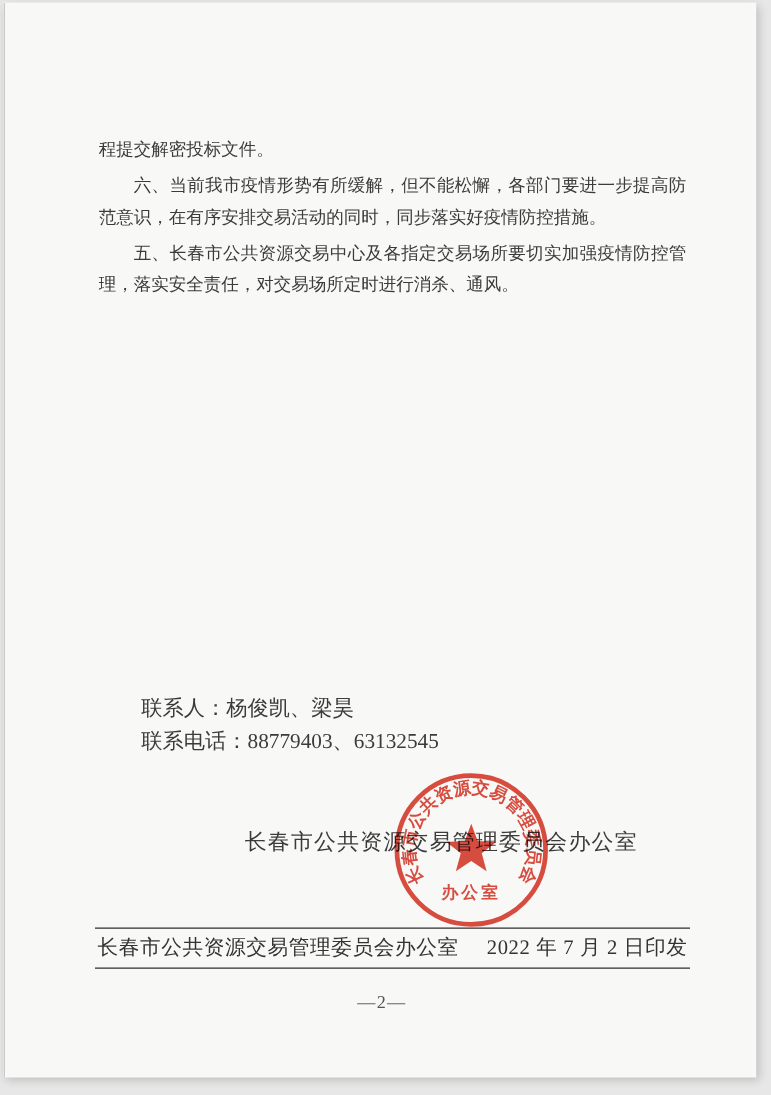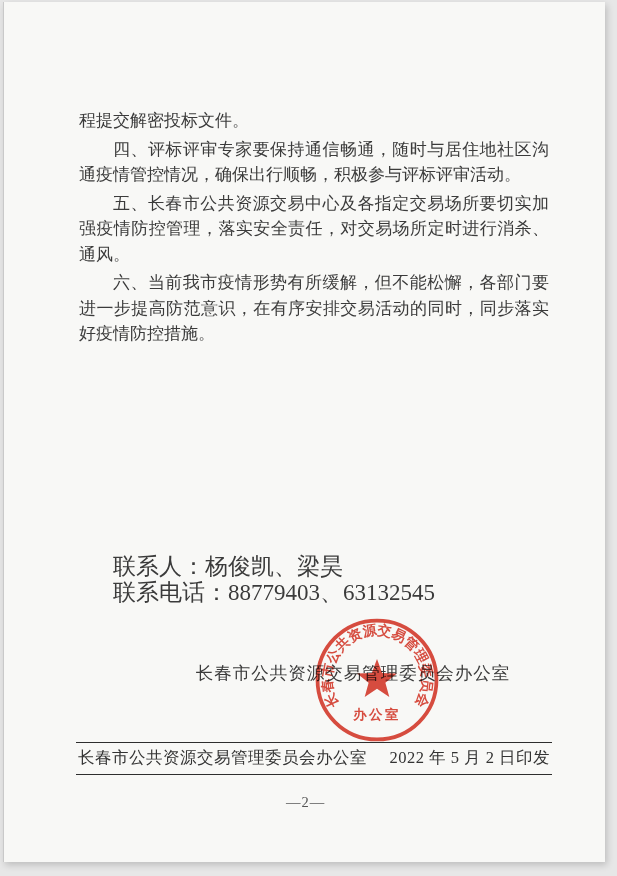--- a/index.html
+++ b/index.html
@@ -10,29 +10,29 @@
     position:relative;
     overflow:hidden;
   }
   .sheet{
     position:absolute;left:3px;top:2px;width:602px;height:860px;
     background:#f8f8f6;
     box-shadow:1px 0 0 #c9c9c9 inset, 2px 3px 7px rgba(0,0,0,.18);
   }
   .body-text{
     position:absolute;left:76px;top:106px;width:470px;
-    font-size:17px;line-height:25.5px;
+    font-size:14px;line-height:25.5px;
     color:#3b3b3b;
     text-align:justify;
   }
   .para{margin:0 0 3px 0;text-indent:2em;}
   .para.continuation{text-indent:0;}
   .contact{
     position:absolute;left:110px;top:552px;width:420px;
-    font-size:23px;line-height:26px;color:#3b3b3b;
+    font-size:17px;line-height:26px;color:#3b3b3b;
   }
   .contact div{margin:0;}
   .signature{
     position:absolute;left:120px;top:658px;width:460px;
     text-align:center;color:#3b3b3b;font-size:17.5px;line-height:26px;
     letter-spacing:1px;
   }
   .seal{
     position:absolute;left:307px;top:611px;width:134px;height:134px;
     opacity:.9;mix-blend-mode:multiply;
@@ -50,23 +50,22 @@
     text-align:center;font-size:14.5px;color:#555;letter-spacing:1px;
   }
 </style>
 </head>
 <body>
 
 <div class="sheet">
 
   <div class="body-text">
     <p class="para continuation">程提交解密投标文件。</p>
-    <p class="para">四、评标评审专家要保持通信畅通，随时与居住地社区沟通疫情管控情况，确保出行顺畅，积极参与评标评审活动。</p>
+    <p class="para">六、当前我市疫情形势有所缓解，但不能松懈，各部门要进一步提高防范意识，在有序安排交易活动的同时，同步落实好疫情防控措施。</p>
     <p class="para">五、长春市公共资源交易中心及各指定交易场所要切实加强疫情防控管理，落实安全责任，对交易场所定时进行消杀、通风。</p>
-    <p class="para">六、当前我市疫情形势有所缓解，但不能松懈，各部门要进一步提高防范意识，在有序安排交易活动的同时，同步落实好疫情防控措施。</p>
   </div>
 
   <div class="contact">
     <div>联系人：杨俊凯、梁昊</div>
     <div>联系电话：88779403、63132545</div>
   </div>
 
   <div class="signature">
     <div>长春市公共资源交易管理委员会办公室</div>
   </div>
@@ -76,18 +75,18 @@
     <path id="sealArc" d="M 33.2 107 A 54 54 0 1 1 126.8 107" fill="none"></path>
     <text fill="#d93a2c" font-size="16.5" font-family="Liberation Serif, DejaVu Serif, serif" font-weight="bold">
       <textPath href="#sealArc" startOffset="50%" text-anchor="middle">长春市公共资源交易管理委员会</textPath>
     </text>
     <polygon fill="#d93a2c" points="80,55 86.2,71.5 103.8,72.3 90,83.2 94.7,100.2 80,90.5 65.3,100.2 70,83.2 56.2,72.3 73.8,71.5"></polygon>
     <text x="80" y="126" text-anchor="middle" fill="#d93a2c" font-size="16" font-family="Liberation Serif, DejaVu Serif, serif" font-weight="bold" letter-spacing="3">办公室</text>
   </svg>
 
   <div class="footer">
     <span>长春市公共资源交易管理委员会办公室</span>
-    <span>2022 年 5 月 2 日印发</span>
+    <span>2022 年 7 月 2 日印发</span>
   </div>
 
   <div class="page-num">—2—</div>
 
 </div>
 
 </body></html>

